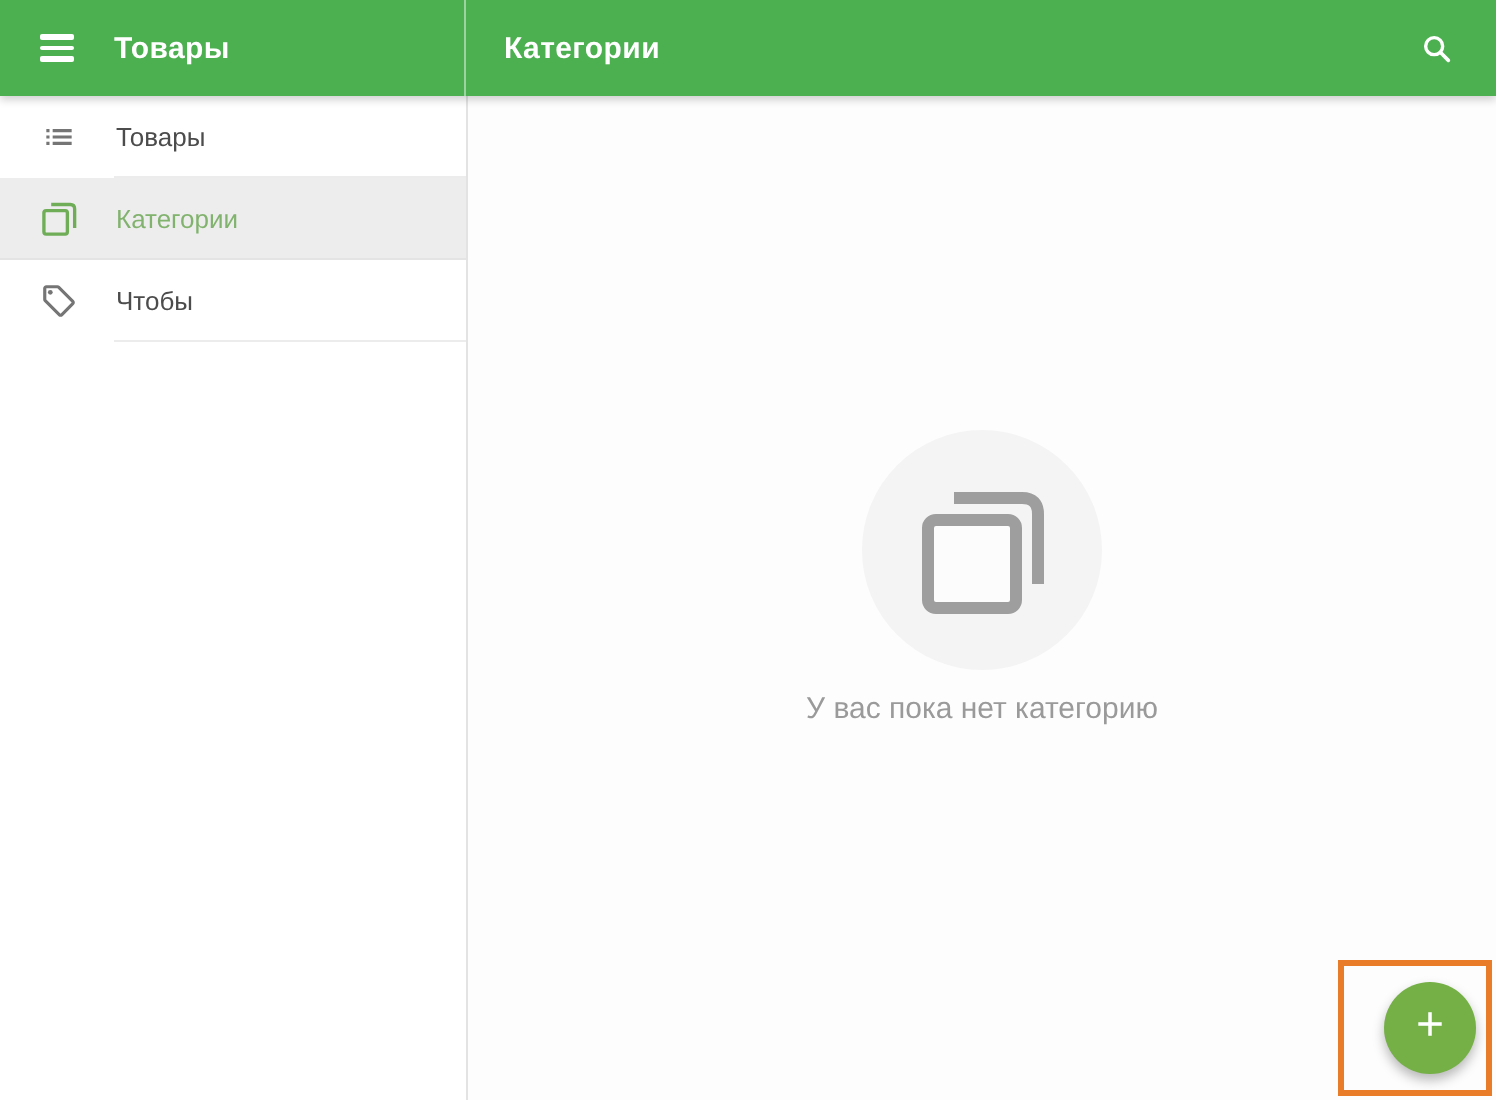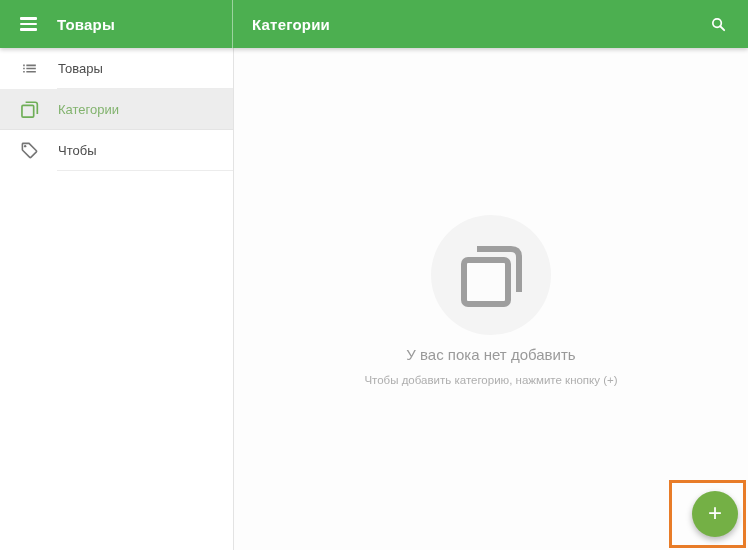--- a/index.html
+++ b/index.html
@@ -164,22 +164,21 @@
 
 <main class="main">
 
   <div class="empty-circle">
     <svg width="68" height="66" viewBox="0 0 34 33">
       <path d="M10 3.5 H27 Q31 3.5 31 7.5 V25" fill="none" stroke="#9e9e9e" stroke-width="3"></path>
       <rect x="3.5" y="9" width="22" height="22" rx="2" fill="#fcfcfc" stroke="#9e9e9e" stroke-width="3"></rect>
     </svg>
   </div>
 
-  <div class="empty-title">У вас пока нет добавить</div>
-  <div class="empty-subtitle">Чтобы добавить категорию, нажмите кнопку (+)</div>
+  <div class="empty-title">У вас пока нет категорию</div>
 
   <div class="fab">
     <span>+</span>
   </div>
 
 </main>
 
 <div class="annotation-rect"></div>
 
 </body></html>

